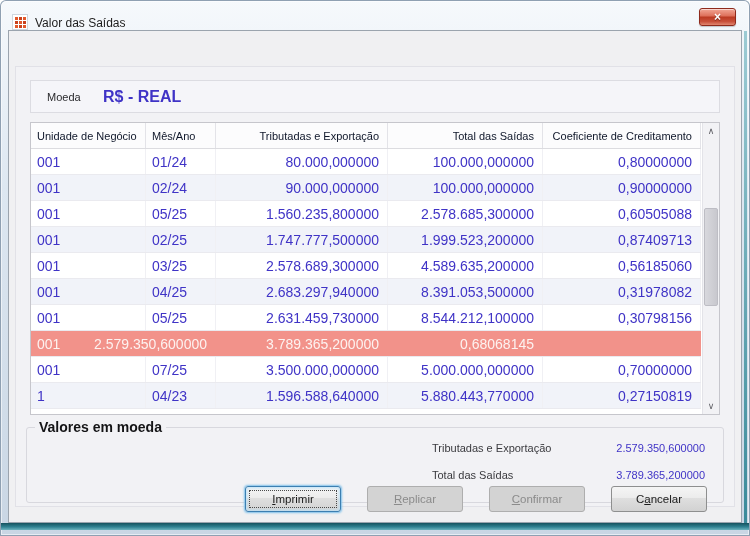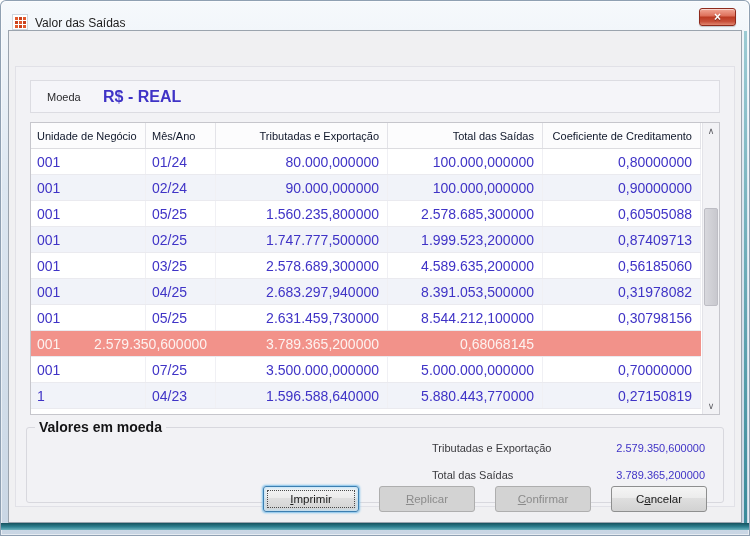--- a/index.html
+++ b/index.html
@@ -61,21 +61,21 @@
     background:linear-gradient(90deg,#d8d8dd,#c8c8ce); border:1px solid #bdbdc4; border-radius:2px; }
   
   .summary-box { position:absolute; left:10px; top:352px; right:10px; height:84px;
     border:1px solid #d8d8de; border-radius:3px; margin:0; padding:0 0 0 0; }
   .summary-box legend { font-size:14px; font-weight:bold; color:#141416; margin-left:8px; padding:0 4px; }
   .sum-item { display:flex; justify-content:space-between; margin:7px 18px 0 405px; font-size:11px; }
   .sum-item + .sum-item { margin-top:15px; }
   .sum-label { color:#3a3a3e; }
   .sum-value { color:var(--data-text,#3F33C6); }
   
-  .button-row { position:absolute; right:34px; bottom:10px; display:flex; gap:20px; }
+  .button-row { position:absolute; right:34px; bottom:10px; display:flex; gap:26px; }
   .btn { position:relative; height:26px; min-width:96px; padding:0 10px; font-family:inherit; font-size:11.5px; color:#1a1a1a;
     background:linear-gradient(180deg,#f5f5f5 0%,#ececec 45%,#dfdfdf 46%,#d2d2d2 100%);
     border:1px solid #8e8f8f; border-radius:3px; cursor:pointer; }
   .btn.default { border-color:var(--accent-border,#3C7FB1); box-shadow:0 0 2px 1px #7fc0ea, inset 0 0 3px 1px #bfe2f7; }
   .btn:disabled { background:#d3d3d3; border-color:#aeaeae; color:#8b8b8b; cursor:default; box-shadow:none; }
   .btn .focus-rect { position:absolute; inset:3px; border:1px dotted #4a4a4a; pointer-events:none; }
   .key { text-decoration:underline; }
 </style>
 </head>
 <body>

